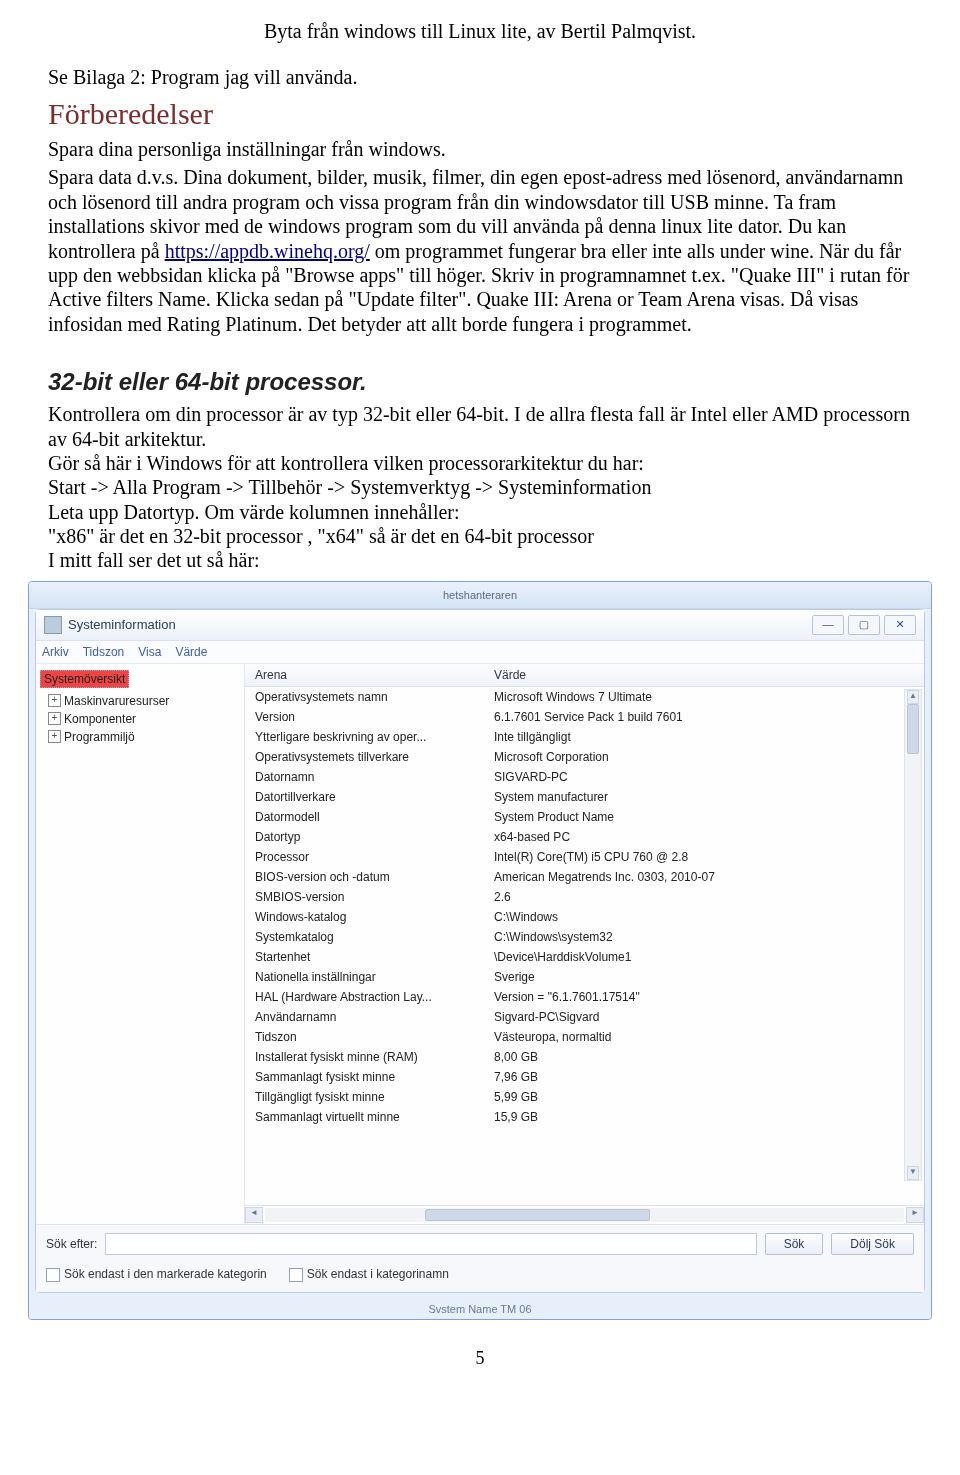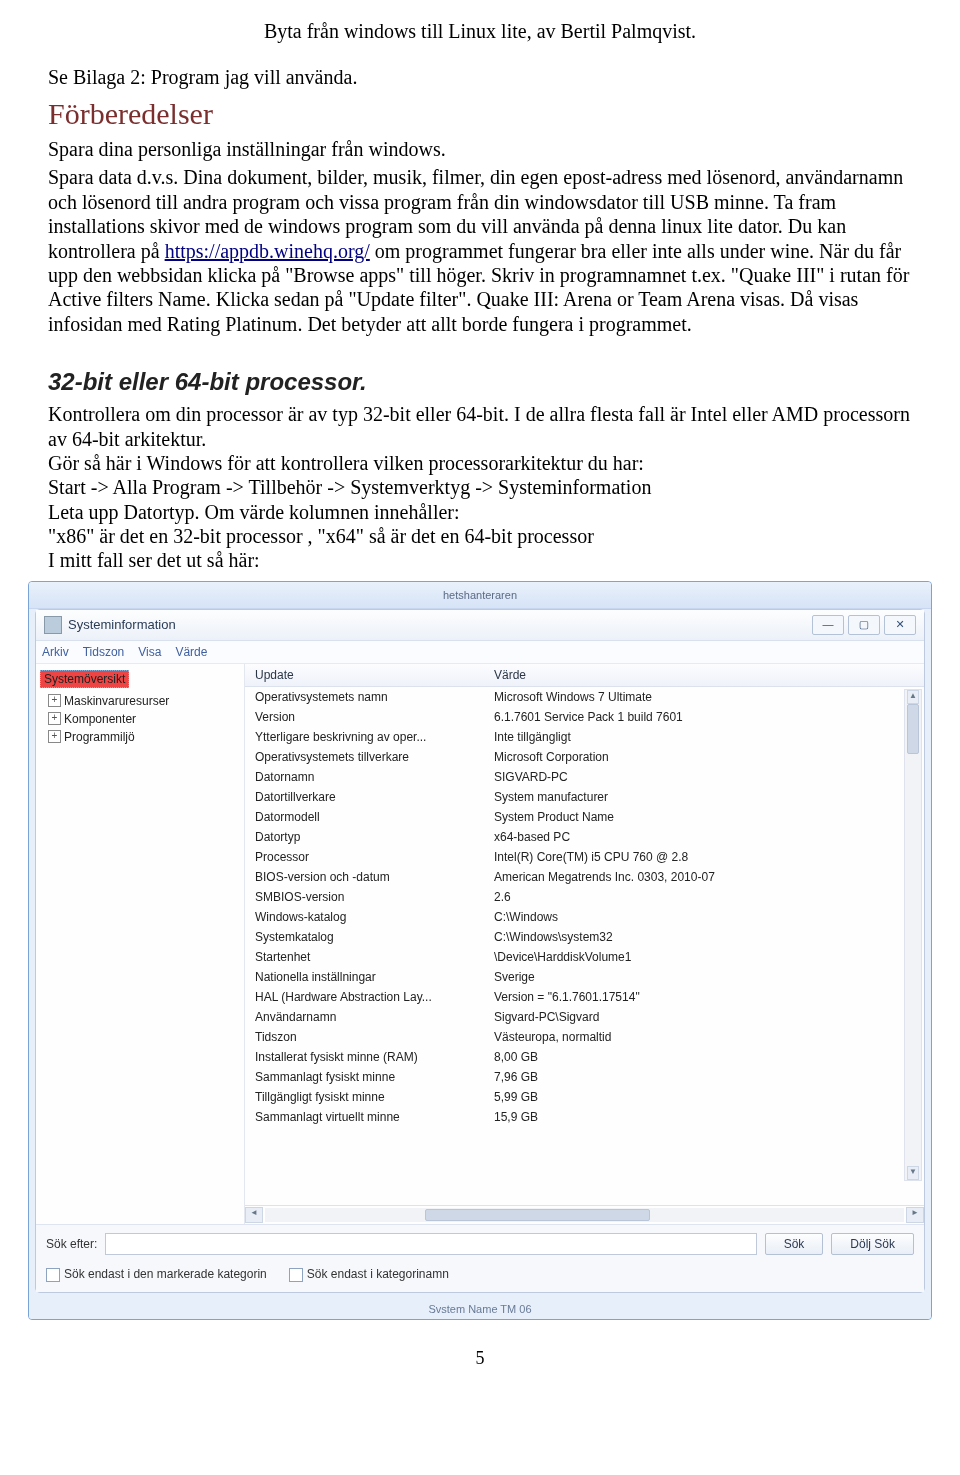--- a/index.html
+++ b/index.html
@@ -310,21 +310,21 @@
               <span>Komponenter</span>
             </div>
             <div class="node">
               <span class="plus">+</span>
               <span>Programmiljö</span>
             </div>
           </div>
 
           <div class="grid-wrap">
             <div class="grid-head">
-              <div class="col-obj">Update</div>
+              <div class="col-obj">Arena</div>
               <div class="col-val">Värde</div>
             </div>
             <div class="grid-body" id="grid-body">
               <div class="grid-scrollbar">
                 <div class="arrow up">▲</div>
                 <div class="thumb"></div>
                 <div class="arrow down">▼</div>
               </div>
             <div class="grid-row">
                   <div class="col-obj">Operativsystemets namn</div>

